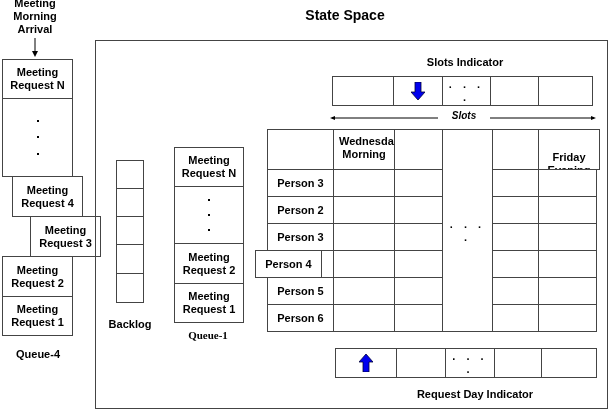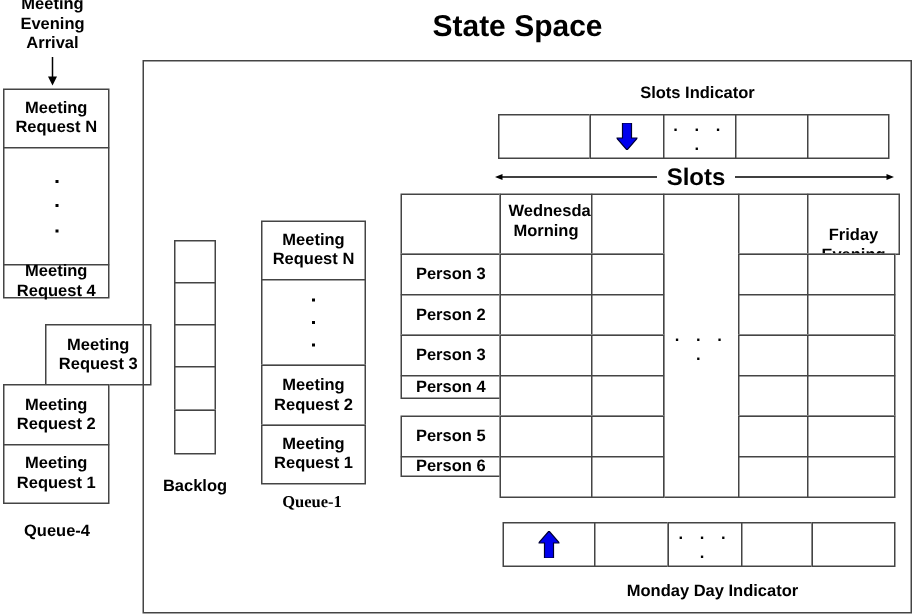--- a/index.html
+++ b/index.html
@@ -9,53 +9,53 @@
   .cell{position:absolute;border:1px solid #444;box-sizing:border-box;display:flex;align-items:center;justify-content:center;text-align:center;font-size:11px;line-height:13px;background:#fff;}
   .dots-v{display:flex;flex-direction:column;align-items:center;justify-content:space-around;}
   .dot{width:2px;height:2px;background:#000;}
   .hdots{letter-spacing:4px;font-size:11px;}
 </style>
 </head>
 <body>
 
 <div class="abs txt" style="left:0;top:-3px;width:70px;">
   <div>Meeting</div>
-  <div>Evening</div>
+  <div>Morning</div>
   <div>Arrival</div>
 </div>
 <svg class="abs" style="left:30px;top:38px;" width="10" height="20">
   <line x1="5" y1="0" x2="5" y2="16" stroke="#000" stroke-width="1"></line>
   <polygon points="2,13 8,13 5,19" fill="#000"></polygon>
 </svg>
 
 <div>
   <div class="cell" style="left:2px;top:59px;width:71px;height:40px;">
       <span style="width:55px;">Meeting Request N</span>
     </div>
   <div class="cell dots-v" style="left:2px;top:98px;width:71px;height:79px;padding:14px 0;">
     <div class="dot"></div>
       <div class="dot"></div>
       <div class="dot"></div>
   </div>
-  <div class="cell" style="left:2px;top:176px;width:71px;height:23px;">
+  <div class="cell" style="left:12px;top:176px;width:71px;height:41px;">
       <span style="width:55px;">Meeting Request 4</span>
     </div>
   <div class="cell" style="left:2px;top:216px;width:71px;height:41px;margin-left:28px;">
       <span style="width:55px;">Meeting Request 3</span>
     </div>
   <div class="cell" style="left:2px;top:256px;width:71px;height:41px;">
       <span style="width:55px;">Meeting Request 2</span>
     </div>
   <div class="cell" style="left:2px;top:296px;width:71px;height:40px;">
       <span style="width:55px;">Meeting Request 1</span>
     </div>
   <div class="abs txt" style="left:0;top:348px;width:76px;">Queue-4</div>
 </div>
 
-<div class="abs" style="left:280px;top:7px;width:130px;text-align:center;font-size:20px;">State Space</div>
+<div class="abs" style="left:280px;top:7px;width:130px;text-align:center;font-size:14px;">State Space</div>
 
 <div class="abs" style="left:95px;top:40px;width:513px;height:369px;border:1px solid #444;box-sizing:border-box;"></div>
 
 <div class="abs txt" style="left:400px;top:56px;width:130px;">Slots Indicator</div>
 <div>
   <div class="cell" style="left:332px;top:76px;width:62px;height:30px;"></div>
   <div class="cell" style="left:393px;top:76px;width:50px;height:30px;">
     <svg width="14" height="18">
         <polygon points="4,0 10,0 10,10 14,10 7,18 0,10 4,10" fill="#0000ee" stroke="#000033" stroke-width="0.8"></polygon>
       </svg>
@@ -66,21 +66,21 @@
   <div class="cell" style="left:490px;top:76px;width:49px;height:30px;"></div>
   <div class="cell" style="left:538px;top:76px;width:55px;height:30px;"></div>
 </div>
 
 <svg class="abs" style="left:330px;top:113px;" width="266" height="10">
   <line x1="2" y1="5" x2="108" y2="5" stroke="#000" stroke-width="1"></line>
   <line x1="160" y1="5" x2="264" y2="5" stroke="#000" stroke-width="1"></line>
   <polygon points="0,5 5,3 5,7" fill="#000"></polygon>
   <polygon points="266,5 261,3 261,7" fill="#000"></polygon>
 </svg>
-<div class="abs" style="left:438px;top:110px;width:52px;text-align:center;font-size:16px;">Slots</div>
+<div class="abs" style="left:438px;top:110px;width:52px;text-align:center;font-size:10px;font-style:italic;">Slots</div>
 
 <div>
 
   <div class="cell" style="left:267px;top:129px;width:67px;height:41px;"></div>
   <div class="cell" style="left:333px;top:129px;width:62px;height:41px;align-items:flex-start;padding-top:5px;">
       <span style="width:50px;">Wednesday Morning</span>
     </div>
   <div class="cell" style="left:394px;top:129px;width:49px;height:41px;"></div>
   <div class="cell" style="left:442px;top:129px;width:51px;height:203px;">
       <span class="hdots">. . . .</span>
@@ -105,35 +105,35 @@
     <div class="cell" style="left: 394px; top: 196px; width: 49px; height: 28px;"></div>
     <div class="cell" style="left: 492px; top: 196px; width: 47px; height: 28px;"></div>
     <div class="cell" style="left: 538px; top: 196px; width: 59px; height: 28px;"></div>
     <div class="cell" style="left: 267px; top: 223px; width: 67px; height: 28px;">
       <span>Person 3</span>
     </div>
     <div class="cell" style="left: 333px; top: 223px; width: 62px; height: 28px;"></div>
     <div class="cell" style="left: 394px; top: 223px; width: 49px; height: 28px;"></div>
     <div class="cell" style="left: 492px; top: 223px; width: 47px; height: 28px;"></div>
     <div class="cell" style="left: 538px; top: 223px; width: 59px; height: 28px;"></div>
-    <div class="cell" style="left: 267px; top: 250px; width: 67px; height: 16px; text-align: center;">
+    <div class="cell" style="left: 255px; top: 250px; width: 67px; height: 28px; text-align: center;">
       <span>Person 4</span>
     </div>
     <div class="cell" style="left: 333px; top: 250px; width: 62px; height: 28px;"></div>
     <div class="cell" style="left: 394px; top: 250px; width: 49px; height: 28px;"></div>
     <div class="cell" style="left: 492px; top: 250px; width: 47px; height: 28px;"></div>
     <div class="cell" style="left: 538px; top: 250px; width: 59px; height: 28px;"></div>
     <div class="cell" style="left: 267px; top: 277px; width: 67px; height: 28px;">
       <span>Person 5</span>
     </div>
     <div class="cell" style="left: 333px; top: 277px; width: 62px; height: 28px;"></div>
     <div class="cell" style="left: 394px; top: 277px; width: 49px; height: 28px;"></div>
     <div class="cell" style="left: 492px; top: 277px; width: 47px; height: 28px;"></div>
     <div class="cell" style="left: 538px; top: 277px; width: 59px; height: 28px;"></div>
-    <div class="cell" style="left: 267px; top: 304px; width: 67px; height: 14px;">
+    <div class="cell" style="left: 267px; top: 304px; width: 67px; height: 28px;">
       <span>Person 6</span>
     </div>
     <div class="cell" style="left: 333px; top: 304px; width: 62px; height: 28px;"></div>
     <div class="cell" style="left: 394px; top: 304px; width: 49px; height: 28px;"></div>
     <div class="cell" style="left: 492px; top: 304px; width: 47px; height: 28px;"></div>
     <div class="cell" style="left: 538px; top: 304px; width: 59px; height: 28px;"></div>
   </div>
 
 <div>
   <div class="cell" style="left:116px;top:160px;width:28px;height:29px;"></div>
@@ -167,14 +167,14 @@
     <svg width="14" height="18">
         <polygon points="7,0 14,8 10,8 10,18 4,18 4,8 0,8" fill="#0000ee" stroke="#000033" stroke-width="0.8"></polygon>
       </svg>
   </div>
   <div class="cell" style="left:396px;top:348px;width:50px;height:30px;"></div>
   <div class="cell" style="left:445px;top:348px;width:50px;height:30px;">
       <span class="hdots">. . . .</span>
     </div>
   <div class="cell" style="left:494px;top:348px;width:48px;height:30px;"></div>
   <div class="cell" style="left:541px;top:348px;width:56px;height:30px;"></div>
-  <div class="abs txt" style="left:400px;top:388px;width:150px;">Monday Day Indicator</div>
+  <div class="abs txt" style="left:400px;top:388px;width:150px;">Request Day Indicator</div>
 </div>
 
 </body></html>

